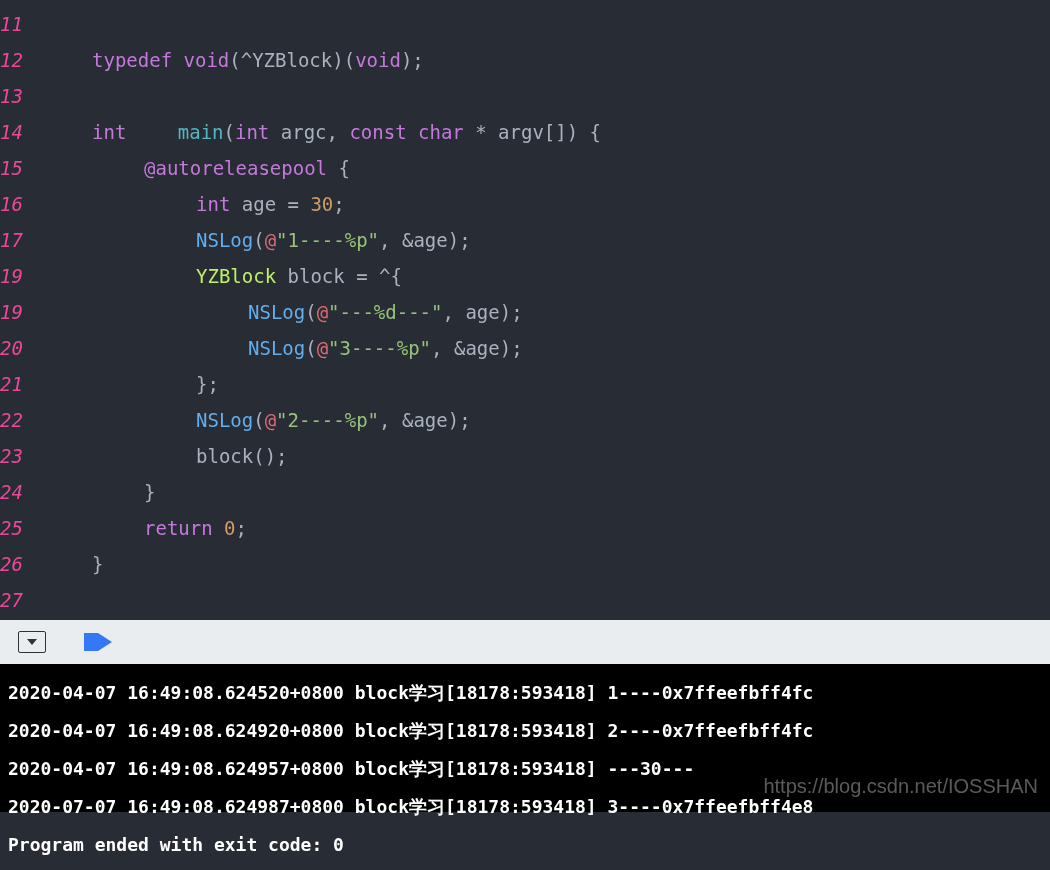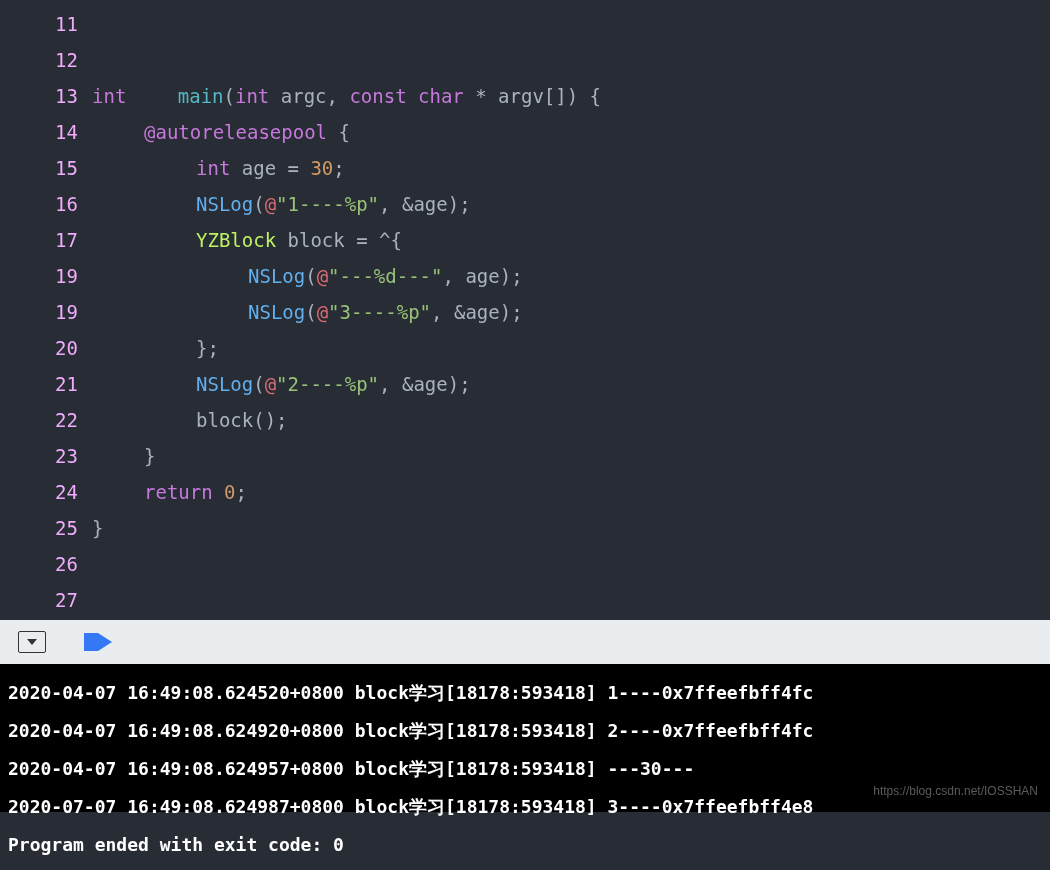--- a/index.html
+++ b/index.html
@@ -11,24 +11,24 @@
   height: 870px;
   overflow: hidden;
 }
 .editor-pane {
   display: flex;
   height: 620px;
 }
 .gutter {
   width: 92px;
   padding-right: 14px;
-  text-align: right;
-  color: #f0abfc;
+  color: #ec4899;
   user-select: none;
   padding-top: 6px;
+  font-style: italic;
 }
 .gutter div {
   height: 36px;
   line-height: 36px;
 }
 .code {
   flex: 1;
   padding-top: 6px;
   color: #abb2bf;
 }
@@ -102,21 +102,21 @@
 .console-line {
   height: 38px;
   line-height: 38px;
   white-space: pre;
 }
 .watermark {
   position: absolute;
   right: 12px;
   bottom: 14px;
   color: rgba(180,180,180,0.5);
-  font-size: 12px;
+  font-size: 20px;
   font-weight: normal;
   font-family: sans-serif;
 }
 </style>
 </head>
 <body>
 
 <div class="editor-pane">
   <div class="gutter" id="gutter">
       <div>11</div>
@@ -132,20 +132,21 @@
       <div>21</div>
       <div>22</div>
       <div>23</div>
       <div>24</div>
       <div>25</div>
       <div>26</div>
       <div>27</div>
     </div>
   <div class="code" id="code">
       <div class="code-line"></div>
+      <div class="code-line"><span class="kw">typedef </span><span class="type">void</span><span>(^YZBlock)(</span><span class="type">void</span><span>);</span></div>
       <div class="code-line"></div>
       <div class="code-line"><span class="type">int </span><span class="fn">main</span><span>(</span><span class="type">int </span><span>argc, </span><span class="type">const char </span><span>* argv[]) {</span></div>
       <div class="code-line ind1"><span class="kw">@autoreleasepool </span><span>{</span></div>
       <div class="code-line ind2"><span class="type">int </span><span>age = </span><span class="num">30</span><span>;</span></div>
       <div class="code-line ind2"><span class="fn2">NSLog</span><span>(</span><span class="at">@</span><span class="str">"1----%p"</span><span>, &amp;age);</span></div>
       <div class="code-line ind2"><span class="cls">YZBlock </span><span>block = ^{</span></div>
       <div class="code-line ind3"><span class="fn2">NSLog</span><span>(</span><span class="at">@</span><span class="str">"---%d---"</span><span>, age);</span></div>
       <div class="code-line ind3"><span class="fn2">NSLog</span><span>(</span><span class="at">@</span><span class="str">"3----%p"</span><span>, &amp;age);</span></div>
       <div class="code-line ind2"><span>};</span></div>
       <div class="code-line ind2"><span class="fn2">NSLog</span><span>(</span><span class="at">@</span><span class="str">"2----%p"</span><span>, &amp;age);</span></div>

